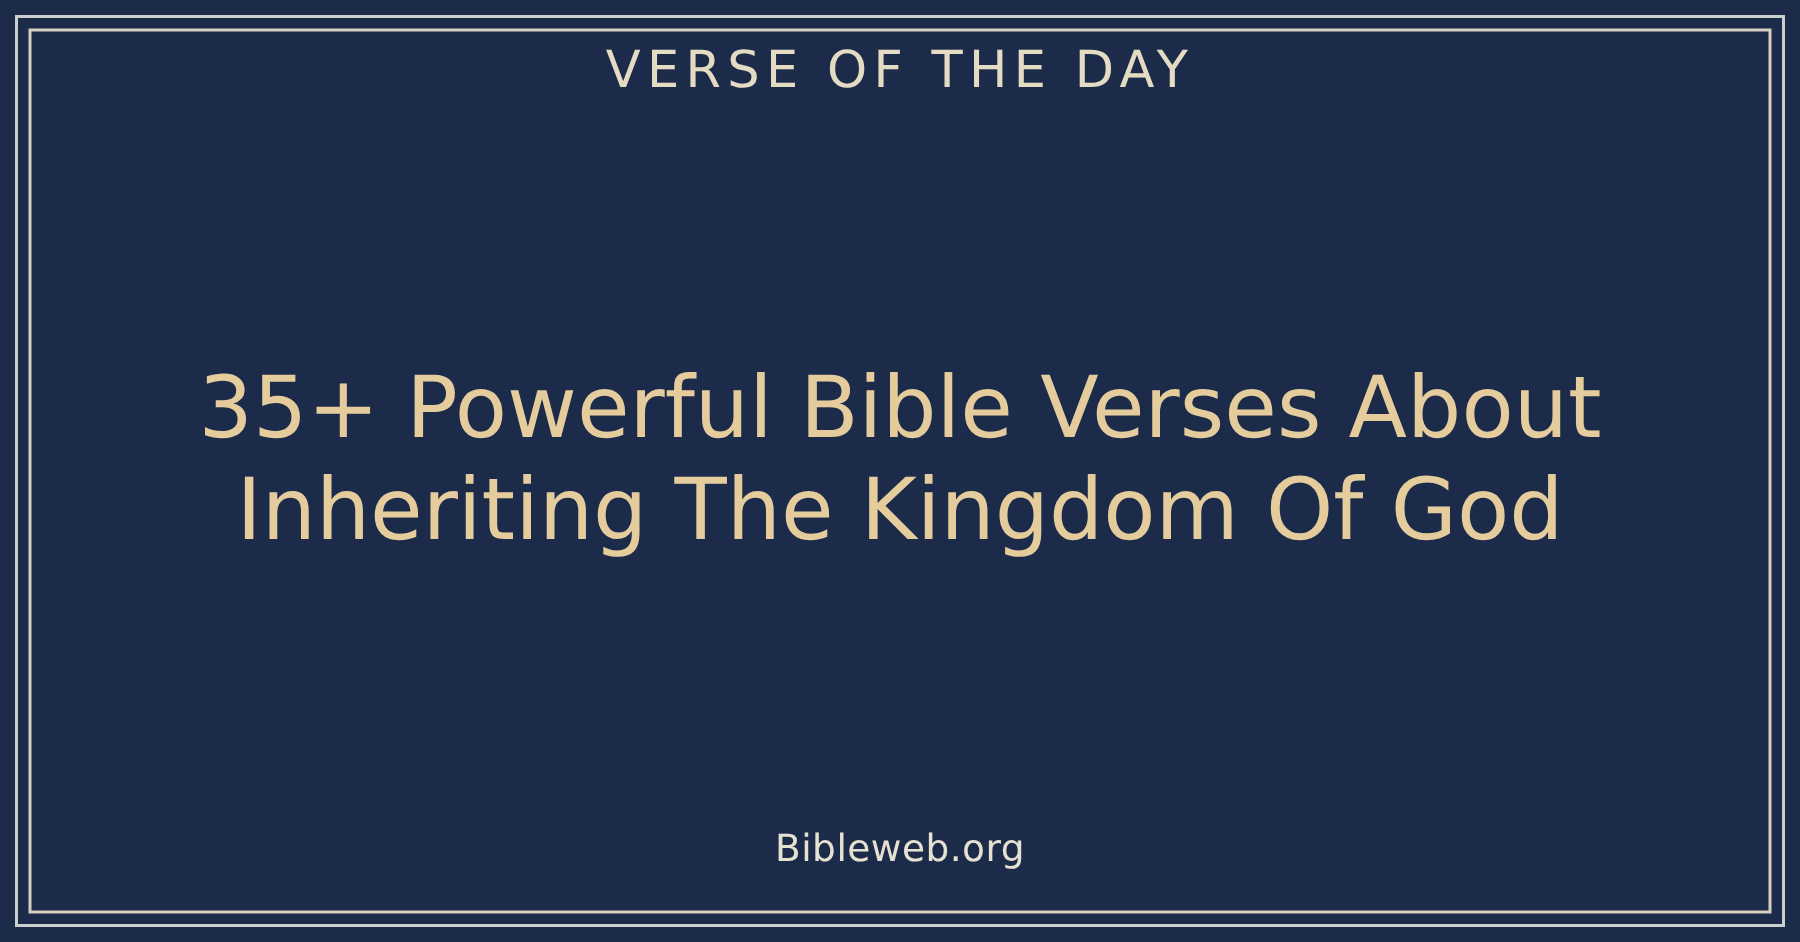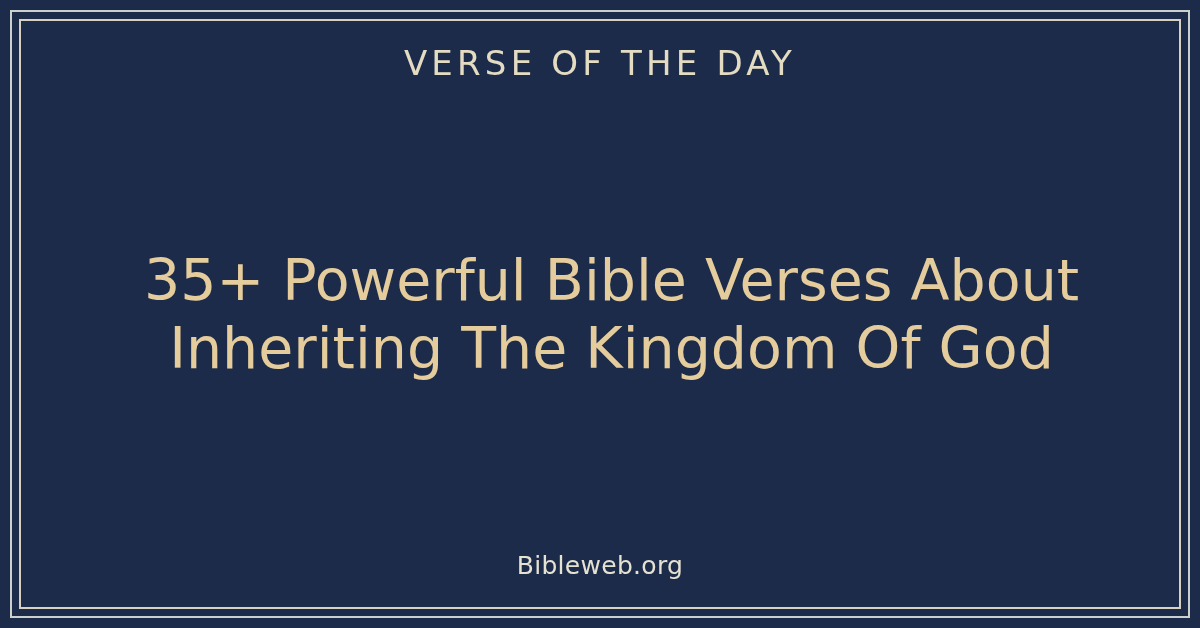--- a/index.html
+++ b/index.html
@@ -49,38 +49,37 @@
     top: 21px;
     right: 21px;
     bottom: 21px;
     display: flex;
     flex-direction: column;
     align-items: center;
     box-sizing: border-box;
   }
 
   .eyebrow {
-    margin-top: 25px;
+    margin-top: 9px;
     font-size: 34px;
     line-height: 1.05;
     letter-spacing: 4.2px;
     color: #e4dcc2;
     text-transform: uppercase;
     white-space: nowrap;
     font-weight: 400;
   }
 
   .title-wrap {
     flex: 1 1 auto;
     display: flex;
     align-items: center;
     justify-content: center;
     width: 100%;
     margin-top: -6px;
-    padding-left: 23px;
   }
 
   .title {
     font-size: 57px;
     line-height: 68px;
     color: #e4cc9c;
     text-align: center;
     font-weight: 400;
     max-width: 1070px;
     letter-spacing: 0px;

